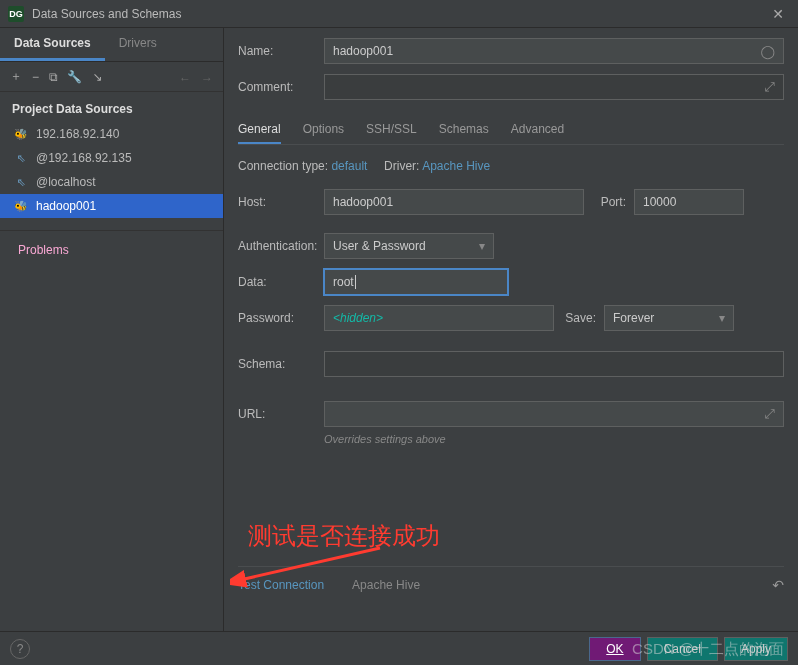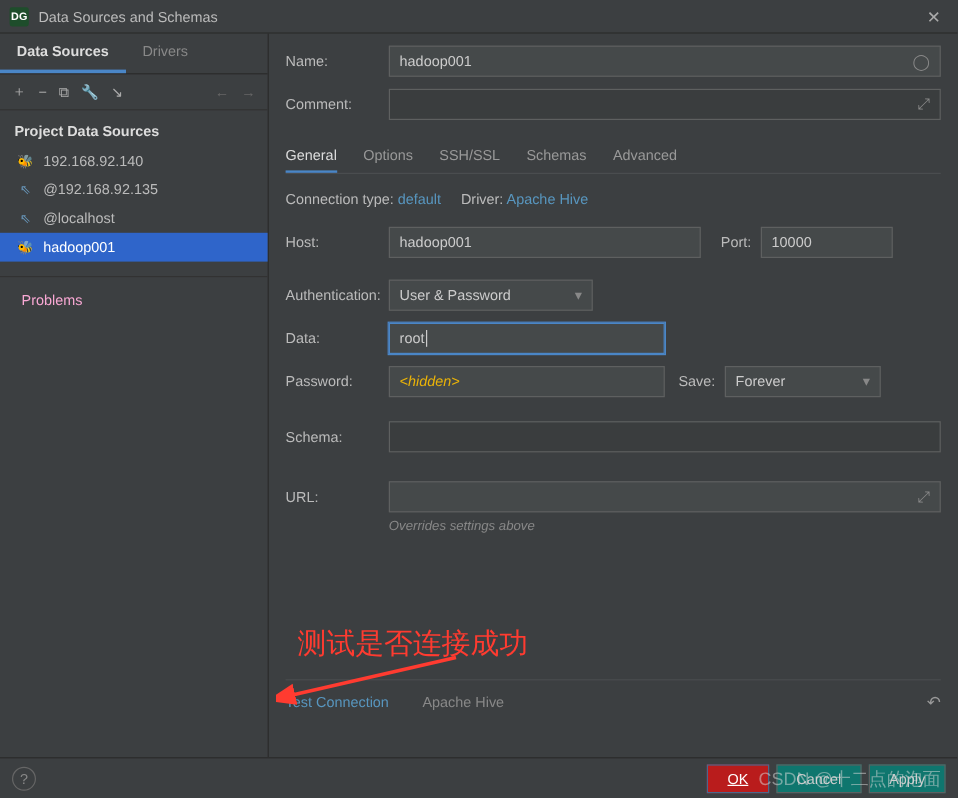--- a/index.html
+++ b/index.html
@@ -52,21 +52,21 @@
 .arrow { position:absolute; left:230px; top:540px; pointer-events:none; }
 
 .bottom-links { position:absolute; bottom:38px; left:14px; right:14px; display:flex; align-items:center; border-top:1px solid #4a4d4f; padding-top:10px; }
 .bottom-links .lnk { margin-right:28px; cursor:pointer; }
 .bottom-links .undo { margin-left:auto; color:#999; font-size:14px; cursor:pointer; }
 
 .btnbar { position:absolute; bottom:0; left:0; right:0; height:34px; background:#3c3f41; border-top:1px solid #2b2b2b; display:flex; align-items:center; padding:0 10px; }
 .help { width:20px; height:20px; border:1px solid #666; border-radius:50%; display:flex; align-items:center; justify-content:center; color:#888; cursor:pointer; }
 .btnbar .sp { flex:1; }
 .btn { height:24px; padding:0 16px; display:flex; align-items:center; border:1px solid #5e6060; background:#0f766e; color:#ccc; margin-left:6px; cursor:pointer; }
-.btn.primary { background:#b91c1c; border-color:#4a688c; color:#fff;text-decoration:underline; }
+.btn.primary { background:#701a75; border-color:#4a688c; color:#fff;text-decoration:underline; }
 .watermark { position:absolute; right:14px; bottom:6px; color:rgba(220,220,220,.5); font-size:15px; pointer-events:none; font-family:"Microsoft YaHei",sans-serif; }
 </style>
 </head>
 <body>
 
 <div class="titlebar">
   <div class="app-icon">DG</div>
   <div class="titlebar-title">Data Sources and Schemas</div>
   <div class="close-x">✕</div>
 </div>
@@ -153,28 +153,28 @@
 
     <div class="row" style="margin-top:8px">
       <div class="lbl">Authentication:</div>
       <div class="select">
           <span>User &amp; Password</span>
           <span class="caret">▾</span>
         </div>
     </div>
     <div class="row">
       <div class="lbl">Data:</div>
-      <div class="input focus" style="width:230px;flex:none">
+      <div class="input focus" style="width:184px;flex:none">
           <span>root</span>
           <span style="border-left:1px solid #ccc;height:14px;margin-left:1px"></span>
         </div>
     </div>
     <div class="row">
       <div class="lbl">Password:</div>
-      <div class="input" style="width:230px;flex:none;color:#eab308;font-style:italic">
+      <div class="input" style="width:230px;flex:none;color:#14b8a6;font-style:italic">
           <span>&lt;hidden&gt;</span>
         </div>
       <div style="width:50px;text-align:right;padding-right:8px">Save:</div>
       <div class="select" style="width:130px">
           <span>Forever</span>
           <span class="caret">▾</span>
         </div>
     </div>
 
     <div class="row" style="margin-top:10px">

